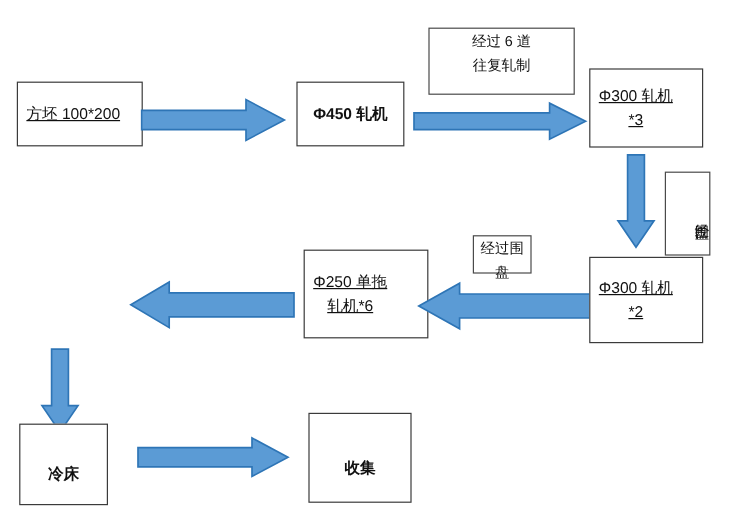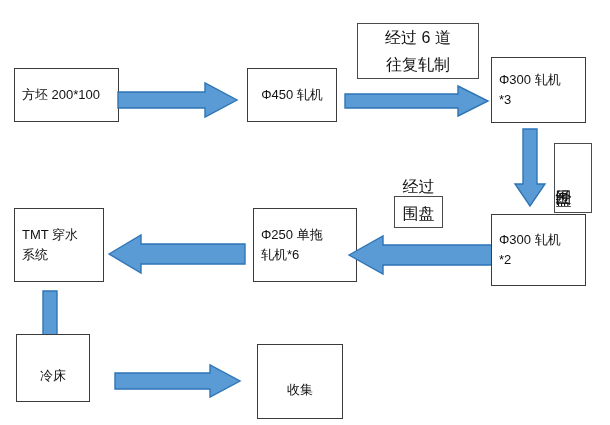--- a/index.html
+++ b/index.html
@@ -24,36 +24,36 @@
     background: #ffffff;
     color: #111111;
     font-size: 13px;
     line-height: 1.55;
     padding: 4px 7px;
     display: flex;
     flex-direction: column;
     justify-content: center;
     white-space: pre-line;
   }
-  .box.center-h { align-items: center; text-align: left; }
-  .box.left-h   { align-items: flex-start; text-align: left; }
+  .box.center-h { align-items: center; text-align: left; font-weight: bold; }
+  .box.left-h   { align-items: flex-start; text-align: center; text-decoration: underline; }
 
   
   .note {
     position: absolute;
     box-sizing: border-box;
     border: 1px solid #4a4a4a;
     background: #ffffff;
     color: #111111;
-    font-size: 16px;
+    font-size: 12px;
     line-height: 1.7;
     display: flex;
     flex-direction: column;
     align-items: center;
-    justify-content: flex-end;
+    justify-content: flex-start;
     text-align: center;
     white-space: pre-line;
   }
   .note.vertical {
     writing-mode: vertical-rl;
     text-orientation: upright;
     letter-spacing: 1px;
     line-height: 1.1;
     padding: 3px 0;
   }
@@ -62,21 +62,21 @@
   
   .arrow { position: absolute; }
   .arrow svg { display: block; width: 100%; height: 100%; }
 </style>
 </head>
 <body>
 
 <div id="canvas">
 
   <div class="box left-h" style="left:14px; top:68px; width:105px; height:54px;">
-    <span>方坯 200*100</span>
+    <span>方坯 100*200</span>
   </div>
 
   <div class="arrow" style="left:117px; top:81px; width:122px; height:38px;">
     <svg viewBox="0 0 122 38" preserveAspectRatio="none">
       <polygon points="1,11 88,11 88,2 120,19 88,36 88,27 1,27" fill="#5B9BD5" stroke="#2E75B6" stroke-width="1.4"></polygon>
     </svg>
   </div>
 
   <div class="box center-h" style="left:247px; top:68px; width:90px; height:54px;">
     <span>Φ450 轧机</span>
@@ -101,24 +101,20 @@
   <div class="arrow" style="left:513px; top:128px; width:34px; height:80px;">
     <svg viewBox="0 0 34 80" preserveAspectRatio="none">
       <polygon points="10,1 24,1 24,56 32,56 17,78 2,56 10,56" fill="#5B9BD5" stroke="#2E75B6" stroke-width="1.4"></polygon>
     </svg>
   </div>
 
   <div class="note vertical" style="left:554px; top:143px; width:38px; height:70px;">
     <span>经围盘</span>
   </div>
 
-  <div class="box left-h" style="left:14px; top:208px; width:90px; height:74px;">
-    <span>TMT 穿水
-系统</span>
-  </div>
 
   <div class="arrow" style="left:107px; top:230px; width:140px; height:48px;">
     <svg viewBox="0 0 140 48" preserveAspectRatio="none">
       <polygon points="2,24 34,5 34,14 138,14 138,34 34,34 34,43" fill="#5B9BD5" stroke="#2E75B6" stroke-width="1.4"></polygon>
     </svg>
   </div>
 
   <div class="box left-h" style="left:253px; top:208px; width:104px; height:74px;">
     <span>Φ250 单拖
 轧机*6</span>
@@ -138,21 +134,21 @@
     <span>Φ300 轧机
 *2</span>
   </div>
 
   <div class="arrow" style="left:33px; top:290px; width:34px; height:72px;">
     <svg viewBox="0 0 34 72" preserveAspectRatio="none">
       <polygon points="10,1 24,1 24,48 32,48 17,70 2,48 10,48" fill="#5B9BD5" stroke="#2E75B6" stroke-width="1.4"></polygon>
     </svg>
   </div>
 
-  <div class="box center-h" style="left:16px; top:334px; width:74px; height:68px;">
+  <div class="box center-h" style="left:16px; top:353px; width:74px; height:68px;">
     <span class="blankline"></span>
     <span>冷床</span>
   </div>
 
   <div class="arrow" style="left:114px; top:363px; width:128px; height:36px;">
     <svg viewBox="0 0 128 36" preserveAspectRatio="none">
       <polygon points="1,10 96,10 96,2 126,18 96,34 96,26 1,26" fill="#5B9BD5" stroke="#2E75B6" stroke-width="1.4"></polygon>
     </svg>
   </div>
 

